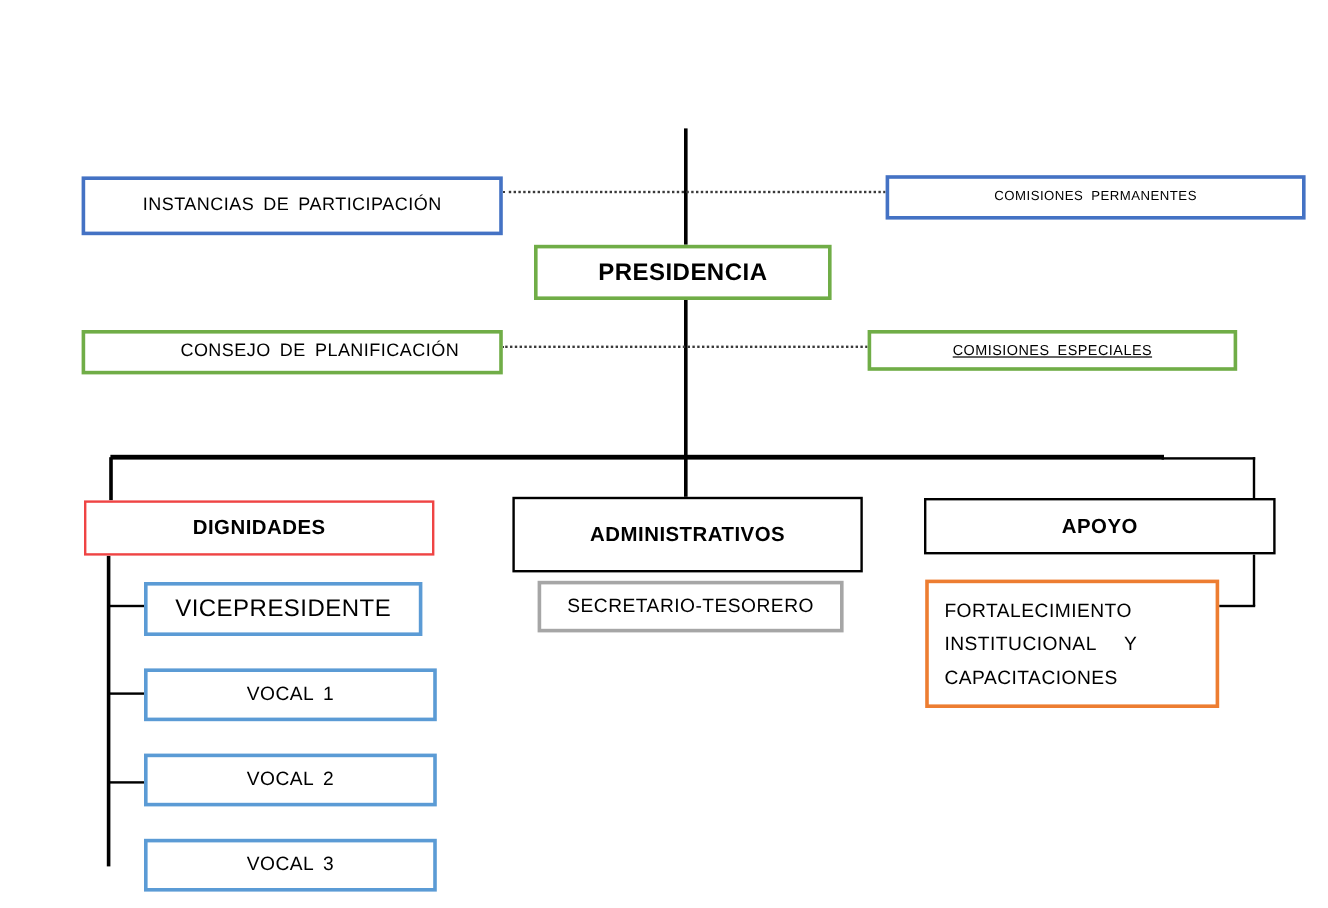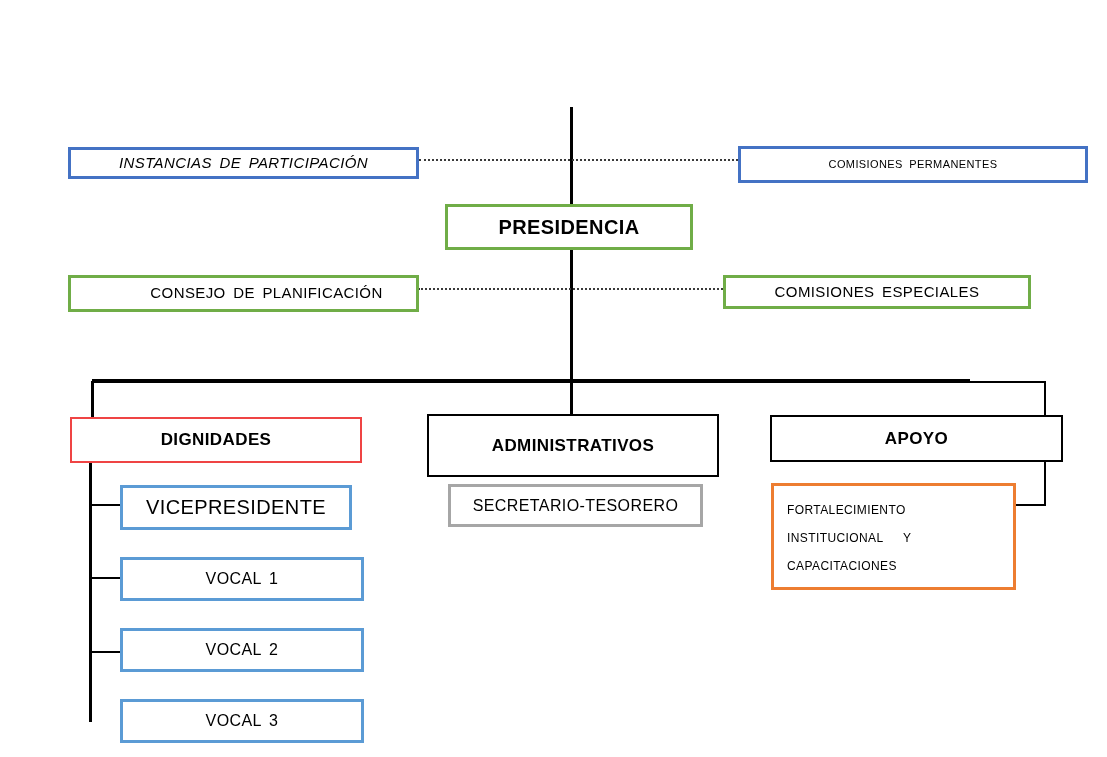--- a/index.html
+++ b/index.html
@@ -18,36 +18,36 @@
   .bold{font-weight:bold;}
   .multiline{flex-direction:column;}
   .line{position:absolute;background:#000;z-index:1;}
   .dotted{
     position:absolute;height:0;border-top:2px dotted #3a3a3a;
     background:none;z-index:1;
   }
   .pre{white-space:pre;}
   
   #n-legislativo{left:438px;top:5px;width:272px;height:102px;border:3px solid;font-size:17px;line-height:26px;}
-  #n-instancias{left:68px;top:147px;width:351px;height:32px;border:3px solid;font-size:15px;font-style:italic;}
+  #n-instancias{left:68px;top:147px;width:351px;height:49px;border:3px solid;font-size:15px;}
   #n-compermanentes{left:738px;top:146px;width:350px;height:37px;border:3px solid;font-size:11px;}
   #n-presidencia{left:445px;top:204px;width:248px;height:46px;border:3px solid;font-size:20px;}
   #n-consejo{left:68px;top:275px;width:351px;height:37px;border:3px solid;font-size:15px;}
-  #n-comespeciales{left:723px;top:275px;width:308px;height:34px;border:3px solid;font-size:15px;}
+  #n-comespeciales{left:723px;top:275px;width:308px;height:34px;border:3px solid;font-size:12px;text-decoration:underline;}
   #n-dignidades{left:70px;top:417px;width:292px;height:46px;border:2px solid #ef4444;font-size:17px;}
   #n-administrativos{left:427px;top:414px;width:292px;height:63px;border:2px solid #000;font-size:17px;}
   #n-apoyo{left:770px;top:415px;width:293px;height:47px;border:2px solid #000;font-size:17px;}
   #n-vicepresidente{left:120px;top:485px;width:232px;height:45px;border:3px solid;font-size:20px;}
   #n-vocal1{left:120px;top:557px;width:244px;height:44px;border:3px solid;font-size:16px;}
   #n-vocal2{left:120px;top:628px;width:244px;height:44px;border:3px solid;font-size:16px;}
   #n-vocal3{left:120px;top:699px;width:244px;height:44px;border:3px solid;font-size:16px;}
   #n-secretario{left:448px;top:484px;width:255px;height:43px;border:3px solid;font-size:16px;}
   #n-fortalecimiento{
     left:771px;top:483px;width:245px;height:107px;border:3px solid;
-    font-size:12px;line-height:28px;align-items:flex-start;justify-content:flex-start;
+    font-size:16px;line-height:28px;align-items:flex-start;justify-content:flex-start;
     padding:10px 6px 6px 13px;text-align:left;
   }
   
   #c-top-v{left:570px;top:107px;width:3px;height:97px;}
   #c-mid-v{left:570px;top:250px;width:3px;height:165px;}
   #c-row2-dotted{left:419px;top:159px;width:319px;}
   #c-row4-dotted{left:418px;top:288px;width:305px;}
   #c-branch-h{left:92px;top:379px;width:878px;height:4px;}
   #c-apoyo-elbow-h{left:968px;top:381px;width:78px;height:2px;}
   #c-apoyo-elbow-v{left:1044px;top:381px;width:2px;height:34px;}

